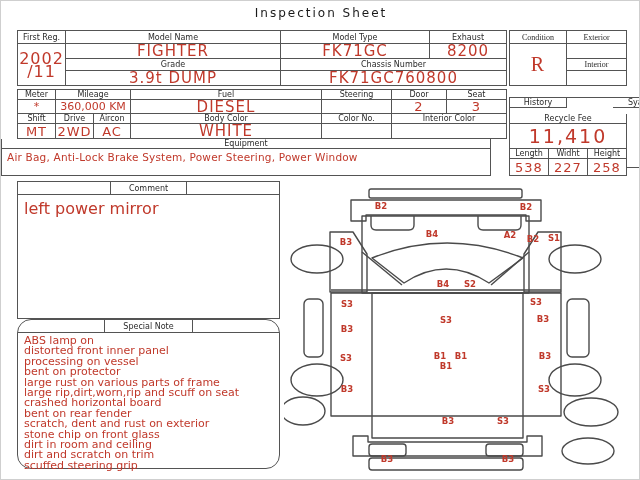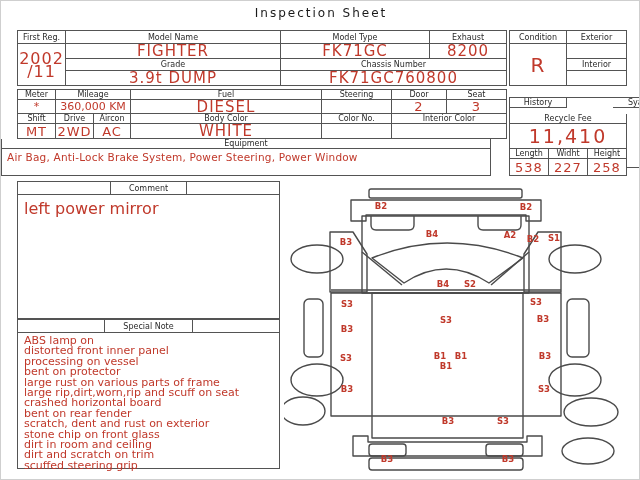--- a/index.html
+++ b/index.html
@@ -55,21 +55,21 @@
     </div>
     <div class="cell val big" style="grid-area:2/2">FIGHTER</div>
     <div class="cell val big" style="grid-area:2/3">FK71GC</div>
     <div class="cell val big" style="grid-area:2/4">8200</div>
     <div class="cell hdr" style="grid-area:3/2">Grade</div>
     <div class="cell hdr" style="grid-area:3/3/4/5">Chassis Number</div>
     <div class="cell val big" style="grid-area:4/2">3.9t DUMP</div>
     <div class="cell val big" style="grid-area:4/3/5/5">FK71GC760800</div>
   </div>
 
-  <div class="grid abs" style="left:508px;top:29px;grid-template-columns:57px 60px;grid-template-rows:13px 15px 12px 15px;">
+  <div class="grid abs" style="left:508px;top:29px;grid-template-columns:57px 60px;grid-template-rows:13px 15px 12px 15px;font-family:Liberation Serif, serif;">
     <div class="cell hdr" style="grid-area:1/1">Condition</div>
     <div class="cell hdr" style="grid-area:1/2">Exterior</div>
     <div class="cell val cond" style="grid-area:2/1/5/2">R</div>
     <div class="cell val" style="grid-area:2/2"></div>
     <div class="cell hdr" style="grid-area:3/2">Interior</div>
     <div class="cell val" style="grid-area:4/2"></div>
   </div>
 
   <div class="grid abs" style="left:16px;top:88px;grid-template-columns:38px 75px 191px 70px 55px 60px;grid-template-rows:10px 14px;">
     <div class="cell hdr">Meter</div>
@@ -125,21 +125,21 @@
     <div class="cell val med">258</div>
   </div>
 
   <div class="abs notebox" style="left:16px;top:180px;width:263px;height:138px;">
     <div class="notehead">
       <span>Comment</span>
     </div>
     <div class="comment-body">left power mirror</div>
   </div>
 
-  <div class="abs notebox" style="left:16px;top:318px;width:263px;height:150px;">
+  <div class="abs notebox" style="left:16px;top:318px;width:263px;height:150px;border-radius:14px;">
     <div class="notehead">
       <span>Special Note</span>
     </div>
     <div class="note-body">
         <div class="note-line">ABS lamp on</div>
         <div class="note-line">distorted front inner panel</div>
         <div class="note-line">processing on vessel</div>
         <div class="note-line">bent on protector</div>
         <div class="note-line">large rust on various parts of frame</div>
         <div class="note-line">large rip,dirt,worn,rip and scuff on seat</div>

